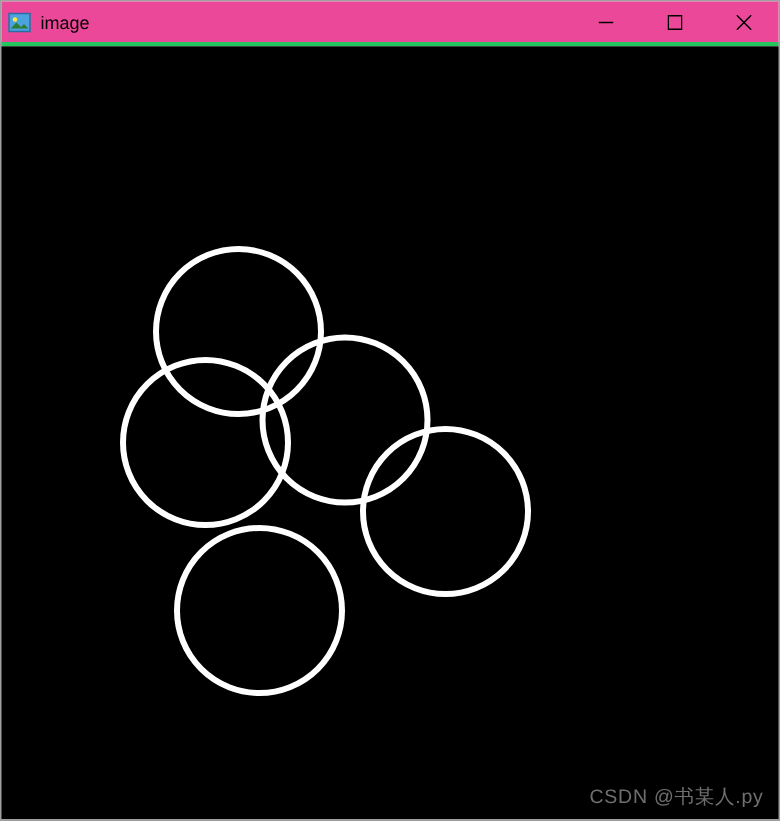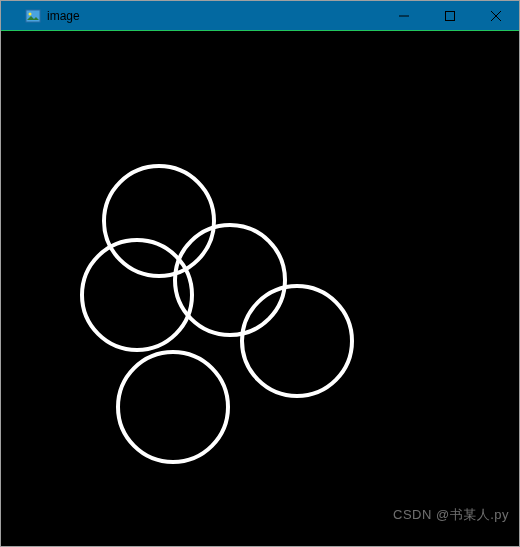--- a/index.html
+++ b/index.html
@@ -19,25 +19,25 @@
     .window {
       width: 520px;
       height: 547px;
       background: #fff;
       border: 1px solid #a0a0a0;
       display: flex;
       flex-direction: column;
     }
     .titlebar {
       height: 30px;
-      background: #0369a1;
+      background: #ec4899;
       display: flex;
       align-items: center;
-      border-bottom: 1px solid #22c55e;
-      padding-left: 24px;
+      border-bottom: 3px solid #22c55e;
+      padding-left: 4px;
     }
     .app-icon {
       width: 16px;
       height: 16px;
       margin-right: 6px;
       display: inline-flex;
       align-items: center;
       justify-content: center;
     }
     .app-icon svg {
@@ -76,21 +76,21 @@
       position: relative;
       overflow: hidden;
     }
     .canvas-svg {
       width: 100%;
       height: 100%;
       display: block;
     }
     .watermark {
       position: absolute;
-      bottom: 22px;
+      bottom: 6px;
       right: 10px;
       color: rgba(200,200,200,0.55);
       font-size: 13px;
       font-family: sans-serif;
       pointer-events: none;
       letter-spacing: 0.5px;
     }
   </style>
 </head>
 <body>

